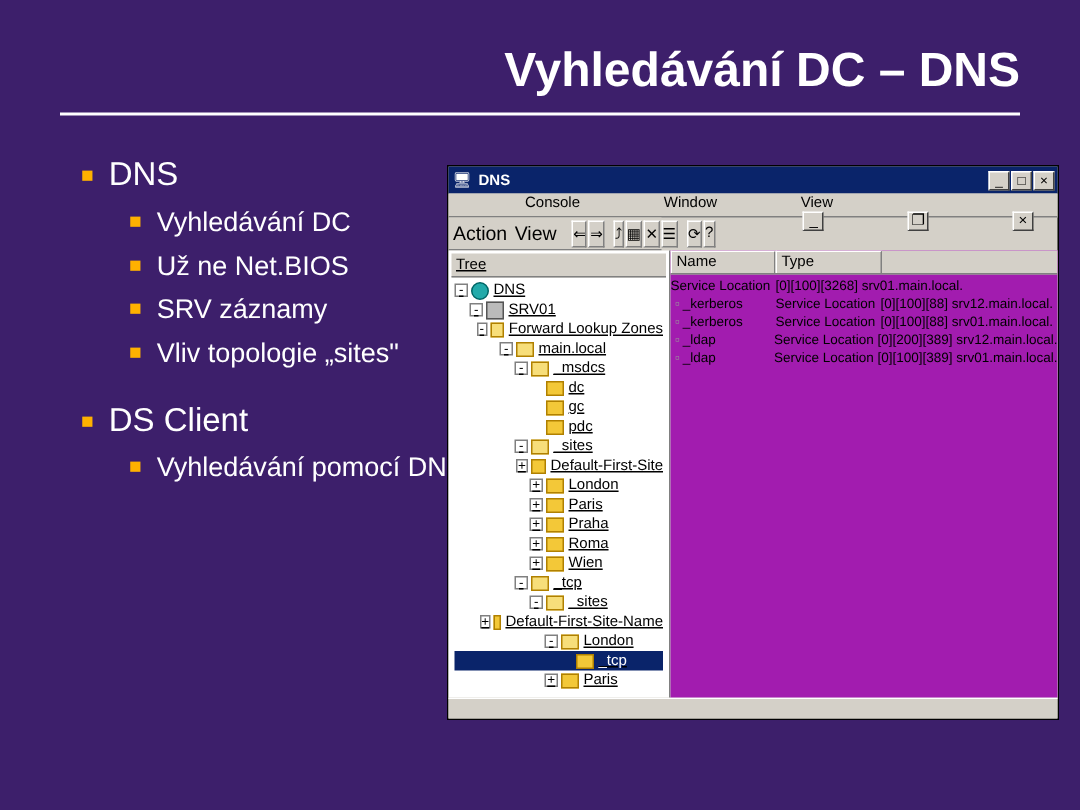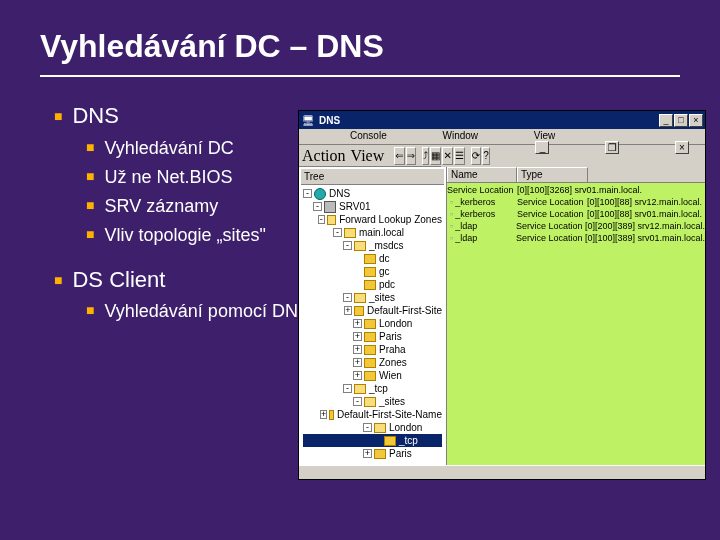--- a/index.html
+++ b/index.html
@@ -10,20 +10,21 @@
     color: #fff;
     position: relative;
     overflow: hidden;
   }
   .slide { padding: 28px 40px; }
   .title {
     font-size: 32px; font-weight: bold;
     padding-bottom: 10px;
     border-bottom: 2px solid #fff;
     margin-bottom: 24px;
+    text-align: right;
   }
   .bullets { font-size: 22px; line-height: 1.4; }
   .b1 { margin-left: 14px; margin-top: 6px; }
   .b2 { margin-left: 46px; font-size: 18px; margin-top: 4px; }
   .b1::before, .b2::before {
     content: "■"; color: #ffb100; margin-right: 10px; font-size: 14px; vertical-align: 2px;
   }
 
   
   .win {
@@ -57,33 +58,33 @@
   .toolbar {
     height: 22px; background:#d4d0c8; display:flex; align-items:center;
     padding: 0 3px; border-bottom: 1px solid #808080; gap:1px;
   }
   .toolbar .sep { width:1px; height:18px; background:#808080; margin:0 2px;}
   .tbtn {
     width: 20px; height: 18px; display:flex; align-items:center; justify-content:center;
     border:1px solid transparent; font-size:10px;
   }
   .tbtn.raised { border:1px solid #fff; border-right-color:#808080; border-bottom-color:#808080;}
-  .toolbar .left-label { margin-right:4px; font-size:16px;font-family:Liberation Serif, serif; }
+  .toolbar .left-label { margin-right:4px; font-size:13px; }
   .client {
     display: flex; height: calc(100% - 18px - 16px - 22px - 14px);
     background:#fff;
   }
   .tree {
     width: 148px; border-right:1px solid #808080; overflow:hidden;
-    padding: 2px; font-size:10px; line-height:13px;
+    padding: 2px; font-size:10px; line-height:13px;text-decoration:underline;
   }
   .tree-header {
     background:#d4d0c8; padding:1px 3px; border-bottom:1px solid #808080; font-size:10px;
   }
-  .listpane { flex:1; background:#bef264; overflow:hidden;}
+  .listpane { flex:1; background:#a21caf; overflow:hidden;}
   .cols {
     display:flex; background:#d4d0c8; height:16px; border-bottom:1px solid #808080;
   }
   .cols div {
     border-right:1px solid #808080; padding:1px 3px; font-size:10px;
     border-top:1px solid #fff; border-left:1px solid #fff;
   }
   .cols .c1{width:70px;} .cols .c2{width:71px;} .cols .c3{flex:1;}
   .rows { padding:1px 0;}
   .row { display:flex; font-size:9px; line-height:12px;}
@@ -240,21 +241,21 @@
           <div class="node">
             <span class="indent" style="width:50px"></span>
             <span class="pm">+</span>
             <span class="folder"></span>
             <span>Praha</span>
           </div>
           <div class="node">
             <span class="indent" style="width:50px"></span>
             <span class="pm">+</span>
             <span class="folder"></span>
-            <span>Zones</span>
+            <span>Roma</span>
           </div>
           <div class="node">
             <span class="indent" style="width:50px"></span>
             <span class="pm">+</span>
             <span class="folder"></span>
             <span>Wien</span>
           </div>
           <div class="node">
             <span class="indent" style="width:40px"></span>
             <span class="pm">-</span>

